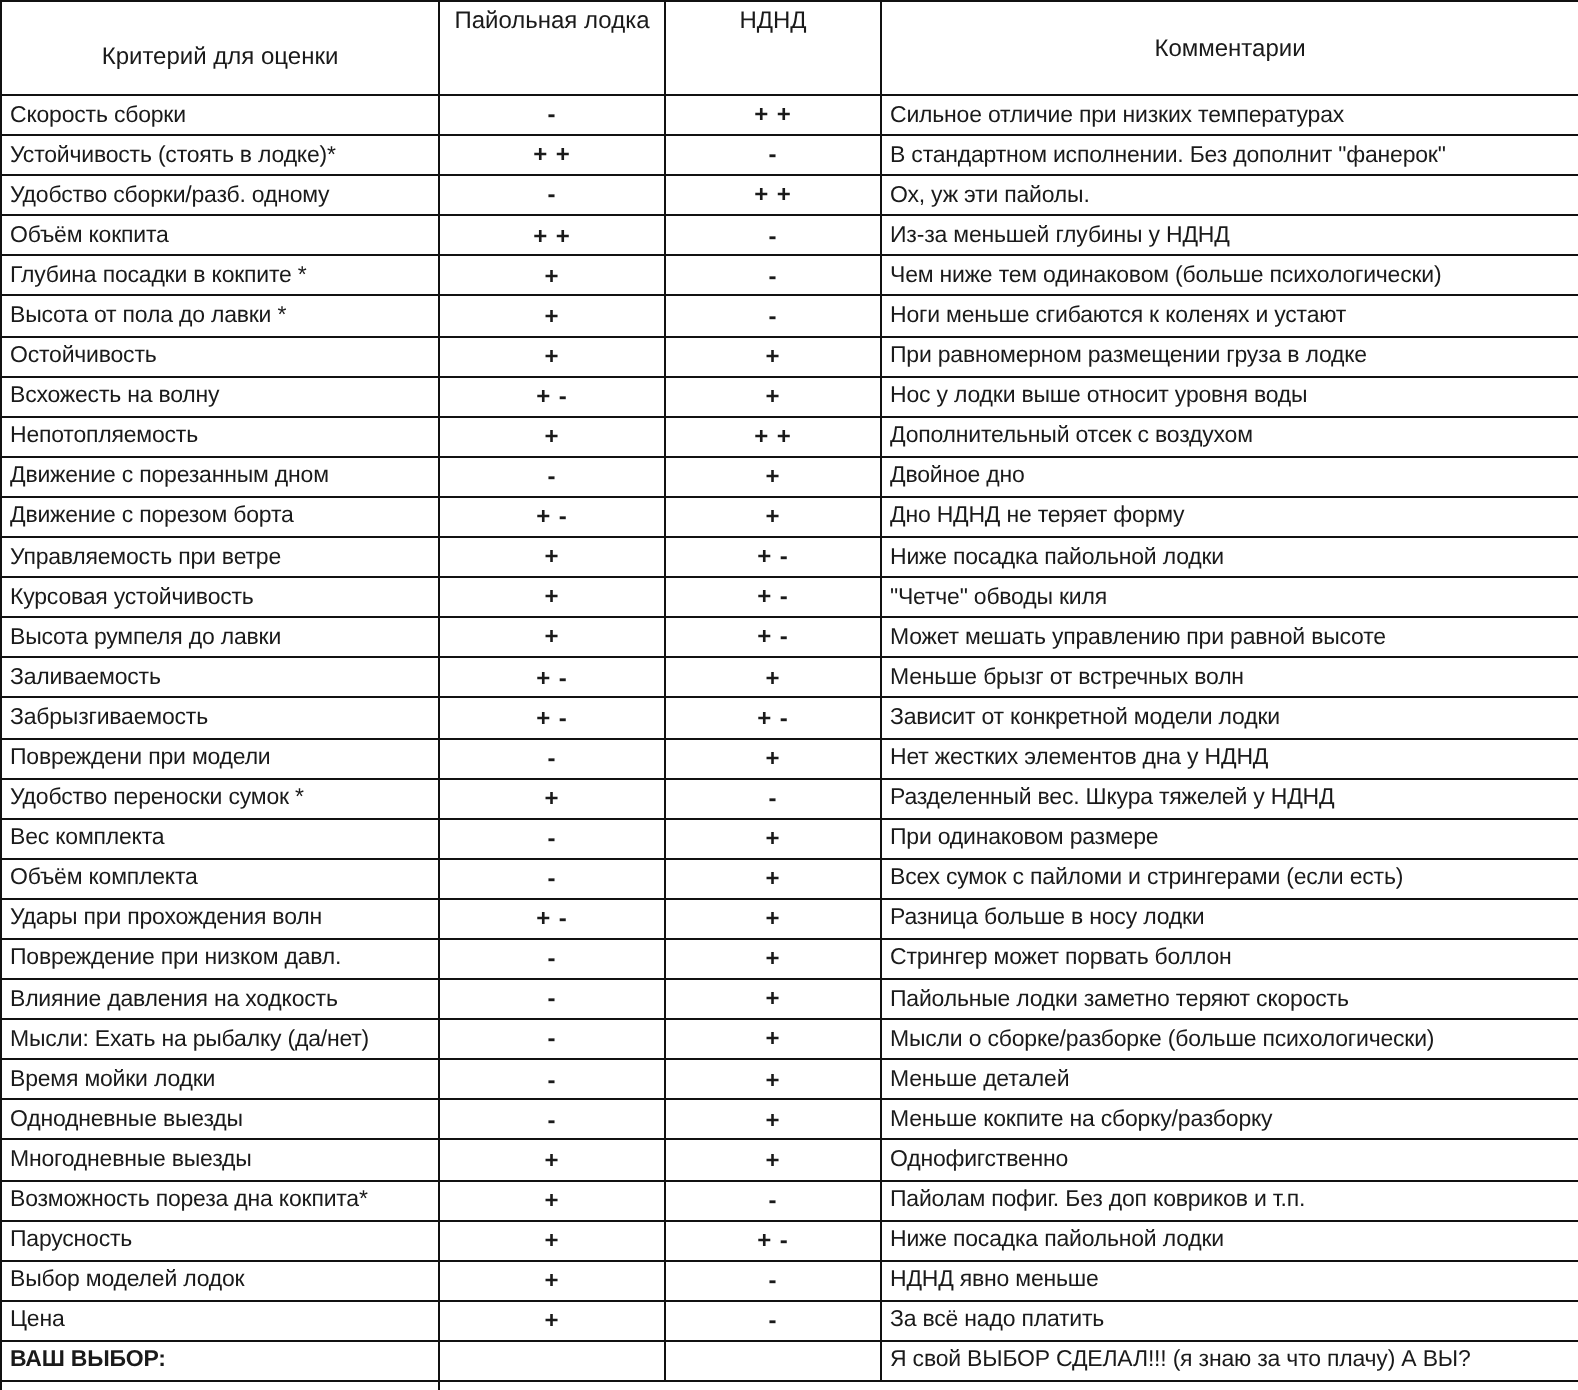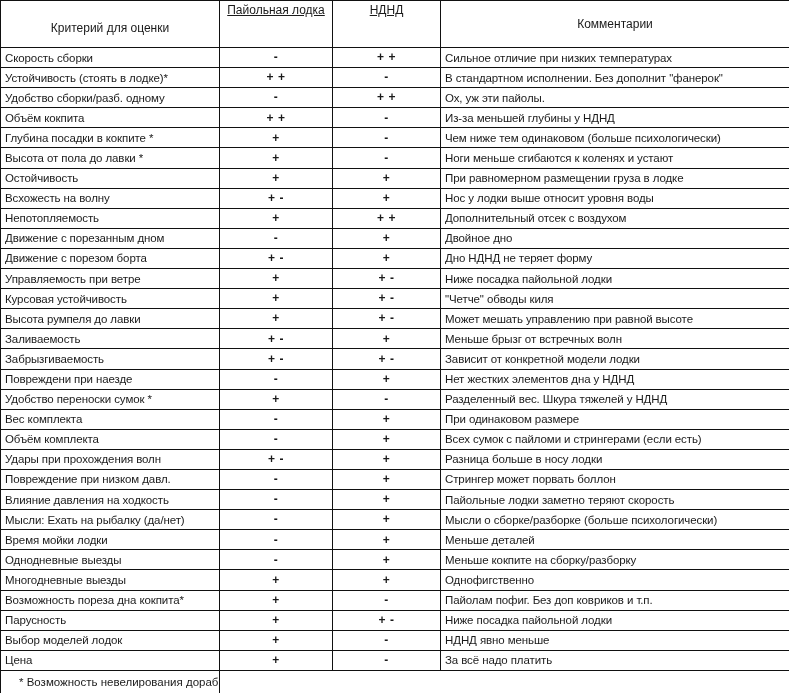--- a/index.html
+++ b/index.html
@@ -41,21 +41,21 @@
   }
   thead th {
     height: 38px;
     text-align: center;
     font-weight: normal;
     font-size: 12px;
     vertical-align: middle;
   }
   thead th.h-crit { padding-top: 8px; }
   thead th.h-payol,
-  thead th.h-ndnd { vertical-align: top; padding-top: 3px; text-decoration: underline; }
+  thead th.h-ndnd { vertical-align: top; padding-top: 3px; }
   thead th.h-comm { }
 
   tbody td { height: 19.1px; }
   td.crit {
     text-align: left;
     font-size: 11.5px;
     letter-spacing: -0.1px;
   }
   td.mark {
     text-align: center;
@@ -203,21 +203,21 @@
           <td class="mark">+</td>
           <td class="comm">Меньше брызг от встречных волн</td>
         </tr>
         <tr>
           <td class="crit">Забрызгиваемость</td>
           <td class="mark">+ -</td>
           <td class="mark">+ -</td>
           <td class="comm">Зависит от конкретной модели лодки</td>
         </tr>
         <tr>
-          <td class="crit">Повреждени при наезде</td>
+          <td class="crit">Повреждени при модели</td>
           <td class="mark">-</td>
           <td class="mark">+</td>
           <td class="comm">Нет жестких элементов дна у НДНД</td>
         </tr>
         <tr>
           <td class="crit">Удобство переноски сумок *</td>
           <td class="mark">+</td>
           <td class="mark">-</td>
           <td class="comm">Разделенный вес. Шкура тяжелей у НДНД</td>
         </tr>
@@ -291,20 +291,26 @@
           <td class="crit">Выбор моделей лодок</td>
           <td class="mark">+</td>
           <td class="mark">-</td>
           <td class="comm">НДНД явно меньше</td>
         </tr>
         <tr>
           <td class="crit">Цена</td>
           <td class="mark">+</td>
           <td class="mark">-</td>
           <td class="comm">За всё надо платить</td>
+        </tr>
+        <tr class="choice">
+          <td class="crit">ВАШ ВЫБОР:</td>
+          <td class="mark"></td>
+          <td class="mark"></td>
+          <td class="comm">Я свой ВЫБОР СДЕЛАЛ!!! (я знаю за что плачу) А ВЫ?</td>
         </tr>
         <tr class="note">
           <td class="note-cell">* Возможность невелирования доработками</td>
           <td class="note-blank"></td>
           <td class="note-open"></td>
           <td class="note-open"></td>
         </tr>
       </tbody>
   </table>
 </div>

